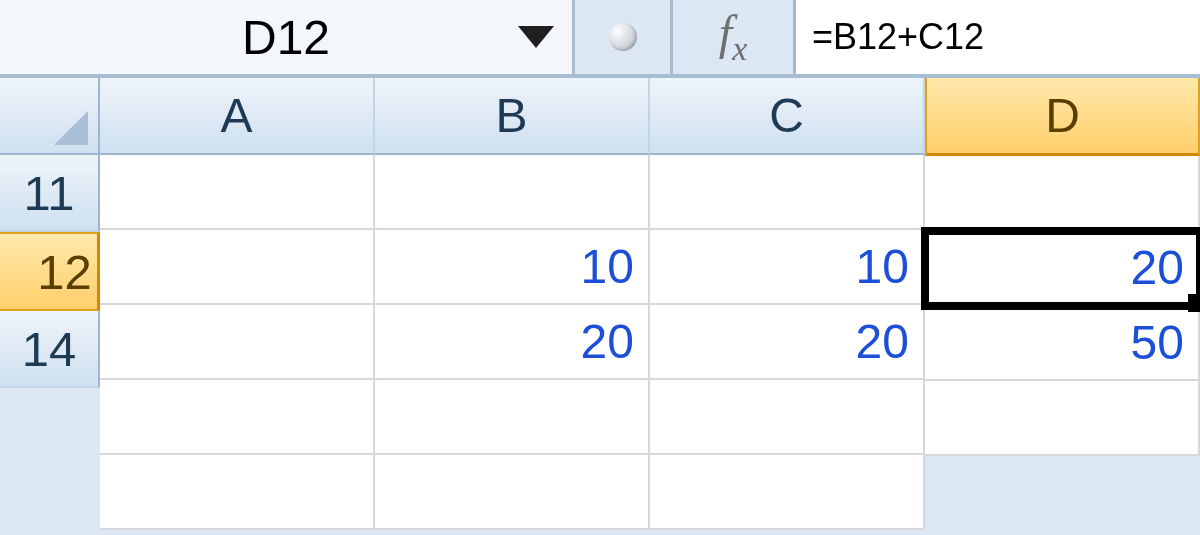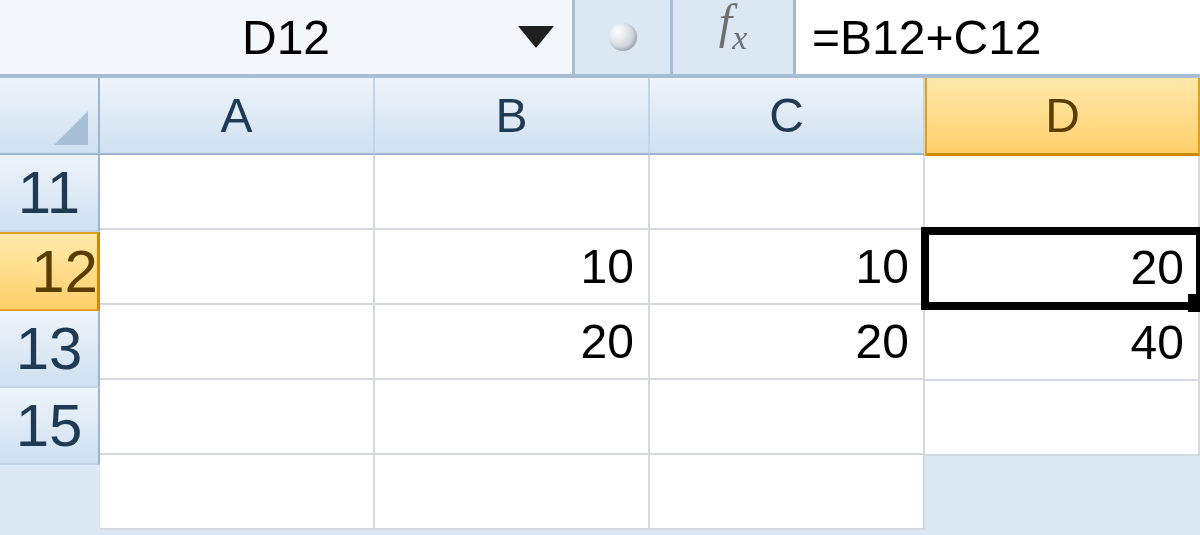--- a/index.html
+++ b/index.html
@@ -58,31 +58,31 @@
   .fx-slot{
     width:120px;
     height:100%;
     display:flex;
     align-items:flex-end;
     justify-content:center;
     font-style:italic;
     font-family:"Times New Roman",serif;
     font-size:48px;
     color:#6d6f71;
-    padding-bottom:17px;
+    padding-bottom:6px;
     box-sizing:border-box;
   }
   .fx-slot sub{font-size:34px;vertical-align:sub;}
   .formula-input{
     flex:1;
     height:100%;
     background:#ffffff;
     display:flex;
     align-items:center;
-    font-size:48px;
+    font-size:36px;
     padding-left:16px;
     color:#000;
     border-left:3px solid #a6bace;
     box-sizing:border-box;
   }
 
   .sheet{
     display:flex;
     height:calc(535px - 78px);
     box-sizing:border-box;
@@ -105,21 +105,21 @@
     bottom:8px;
     width:0;height:0;
     border-left:34px solid transparent;
     border-bottom:34px solid #a9bfd6;
   }
   .row-head{
     height:75px;
     background:linear-gradient(#eef4fa,#cfe0f0);
     border-right:2px solid #9cb6cf;
     border-bottom:2px solid #c3d4e5;
-    font-size:60px;
+    font-size:49px;
     color:#1f3a55;
     display:flex;
     align-items:center;
     justify-content:center;
   }
   .row-head.sel{
     background:linear-gradient(#ffe9ac,#ffcf6a);
     color:#5a3e00;
     border-bottom:2px solid #e0a020;
     border-top:2px solid #e0a020;
@@ -143,21 +143,21 @@
     border-left:2px solid #e0a020;
     border-right:2px solid #e0a020;
     border-bottom:3px solid #d18a00;
   }
   .cell{
     height:75px;
     background:#ffffff;
     border-right:2px solid #d5d9dd;
     border-bottom:2px solid #d5d9dd;
     font-size:48px;
-    color:#000000;
+    color:#1d4ed8;
     display:flex;
     align-items:center;
     justify-content:flex-end;
     padding-right:14px;
     box-sizing:border-box;
     position:relative;
   }
   .row-col{ width:100px; }
   .data-col{ width:275px; }
 
@@ -199,24 +199,21 @@
 
   <div class="col row-col">
     <div class="corner"></div>
     <div class="row-head">
         <span>11</span>
       </div>
     <div class="row-head sel">
         <span>12</span>
       </div>
     <div class="row-head">
-        <span>13</span>
-      </div>
-    <div class="row-head">
-        <span>15</span>
+        <span>14</span>
       </div>
   </div>
 
   <div class="col data-col">
     <div class="col-head">
         <span>A</span>
       </div>
     <div class="cell">
         <span></span>
       </div>
@@ -281,20 +278,20 @@
         <span>D</span>
       </div>
     <div class="cell">
         <span></span>
       </div>
     <div class="cell sel-cell">
       <span>20</span>
       <span class="fill-handle"></span>
     </div>
     <div class="cell">
-        <span>40</span>
+        <span>50</span>
       </div>
     <div class="cell">
         <span></span>
       </div>
   </div>
 
 </div>
 
 </body></html>

